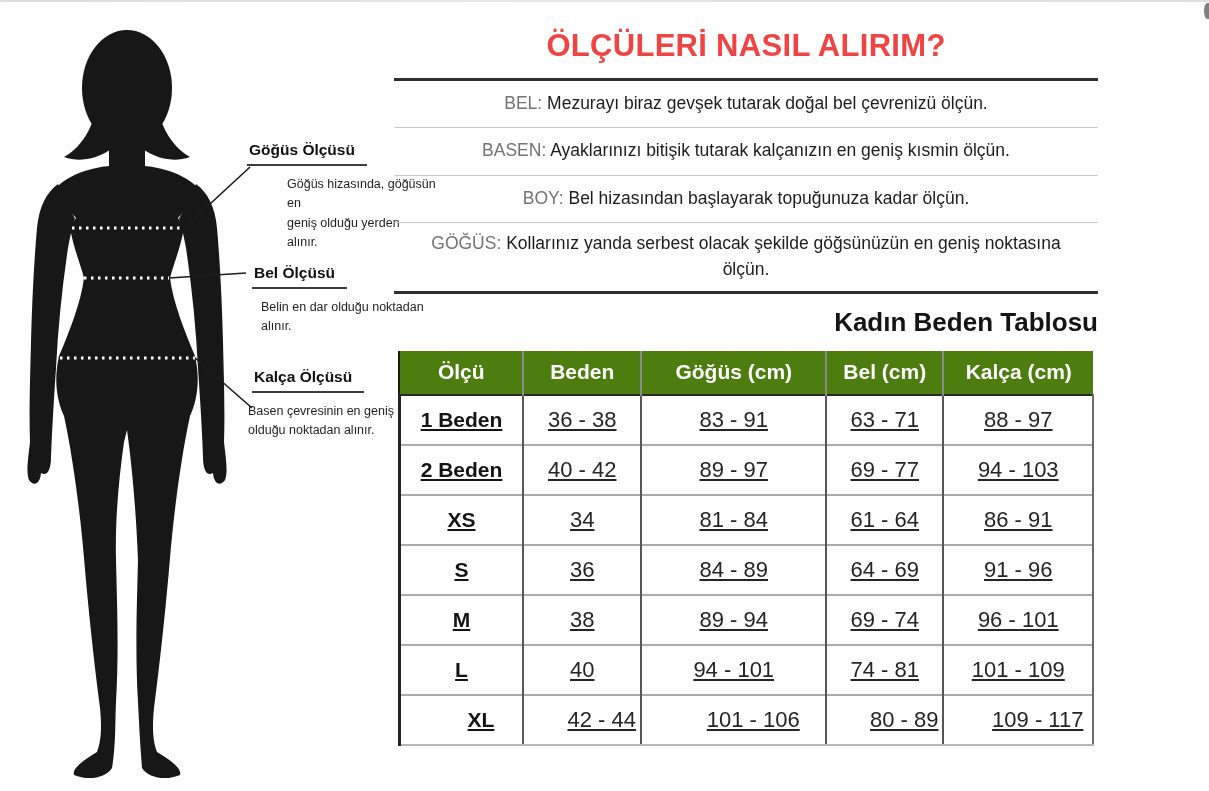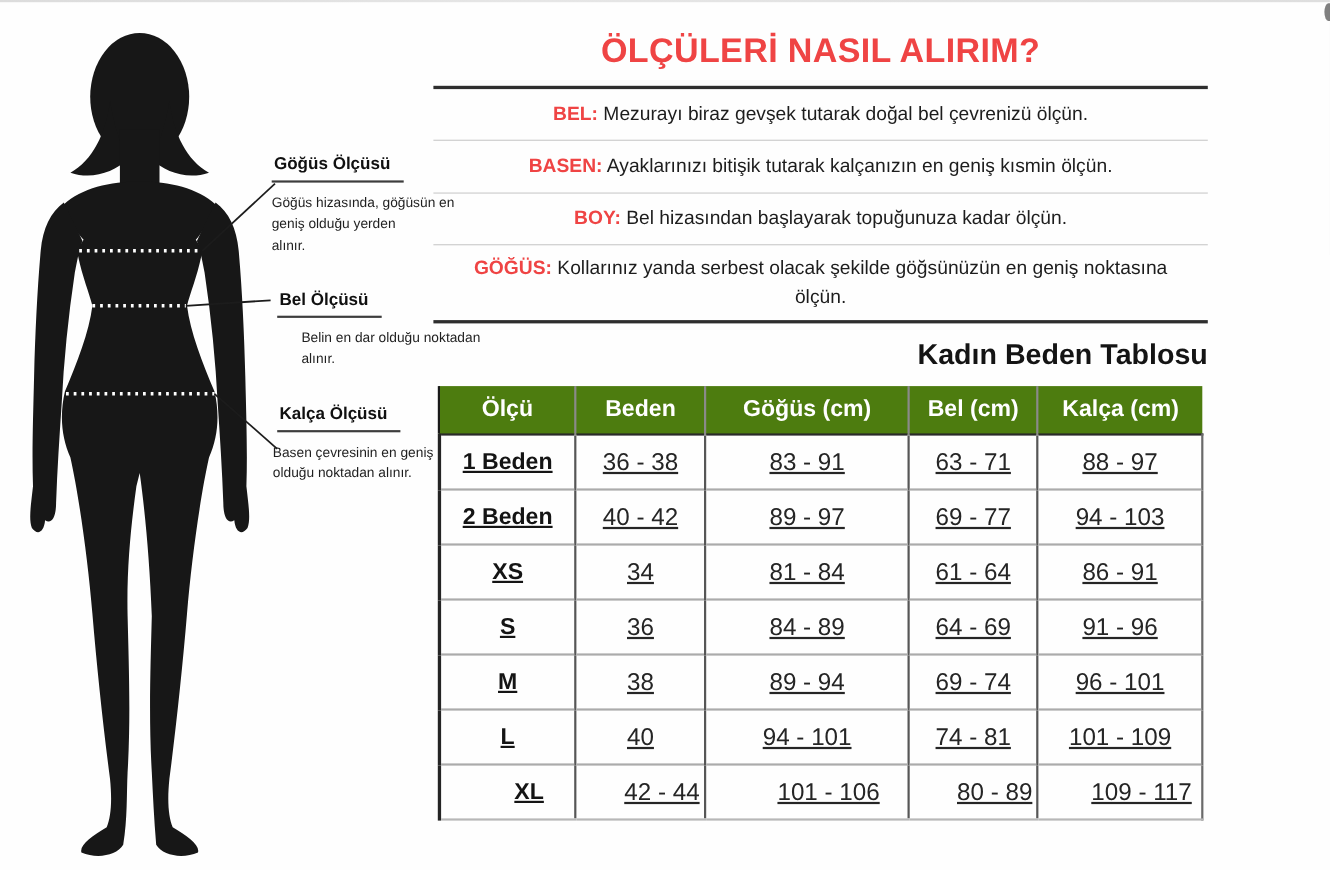--- a/index.html
+++ b/index.html
@@ -14,36 +14,36 @@
     background:#555; border-radius:60% 0 0 60%; opacity:.75; }
 
   
   #figure-area { position:absolute; left:0; top:0; width:420px; height:683px; }
   #figure-svg { position:absolute; left:0; top:0; }
 
   .callout { position:absolute; }
   .lbl-title { display:inline-block; font-weight:700; font-size:15.5px; color:#101010;
     border-bottom:2px solid #3d3d3d; padding:0 12px 5px 2px; }
   .lbl-desc { font-size:12.5px; color:#1f1f1f; line-height:1.55; white-space:pre-line;
-    margin-top:9px; }
+    margin-top:9px;margin-left:40px; }
   #callout-chest { left:247px; top:141px; width:190px; }
   #callout-waist { left:252px; top:264px; width:200px; }
-  #callout-waist .lbl-desc { margin-left:22px; }
+  #callout-waist .lbl-desc { margin-left:9px; }
   #callout-hip { left:252px; top:368px; width:195px; }
   #callout-hip .lbl-desc { margin-left:-4px; }
 
   
   #content { position:absolute; left:394px; top:18px; width:704px; }
   #main-title { font-size:31px; font-weight:800; text-align:center;
     margin:10px 0 14px; letter-spacing:.3px; color:#ef4444; }
   .rule-dark { border:0; border-top:3px solid #2e2e2e; margin:0; }
   .rule-thin { border:0; border-top:1px solid #c9c9c9; margin:0; }
   .instr { text-align:center; font-size:17.5px; line-height:1.45; padding:10px 4px 11px;
     white-space:pre-line; color:#1d1d1d; }
-  .instr b { font-weight:700; color:#ef4444; }
+  .instr b { font-weight:400; color:#737373; }
   .instr.last { padding:8px 4px 9px; }
 
   #table-title { font-size:26px; font-weight:700; text-align:right; margin:13px 0 13px;
     color:#141414; }
 
   table.size { border-collapse:collapse; table-layout:fixed; width:694px; margin:0 auto; }
   table.size thead th { background:#4d7c0f; color:#ffffff; font-size:21px; font-weight:700;
     height:41px; border-left:2px solid #8a8a8a; }
   table.size thead th:first-child { border-left:2px solid #191919; }
   table.size tbody td { height:46px; text-align:center; vertical-align:middle;

